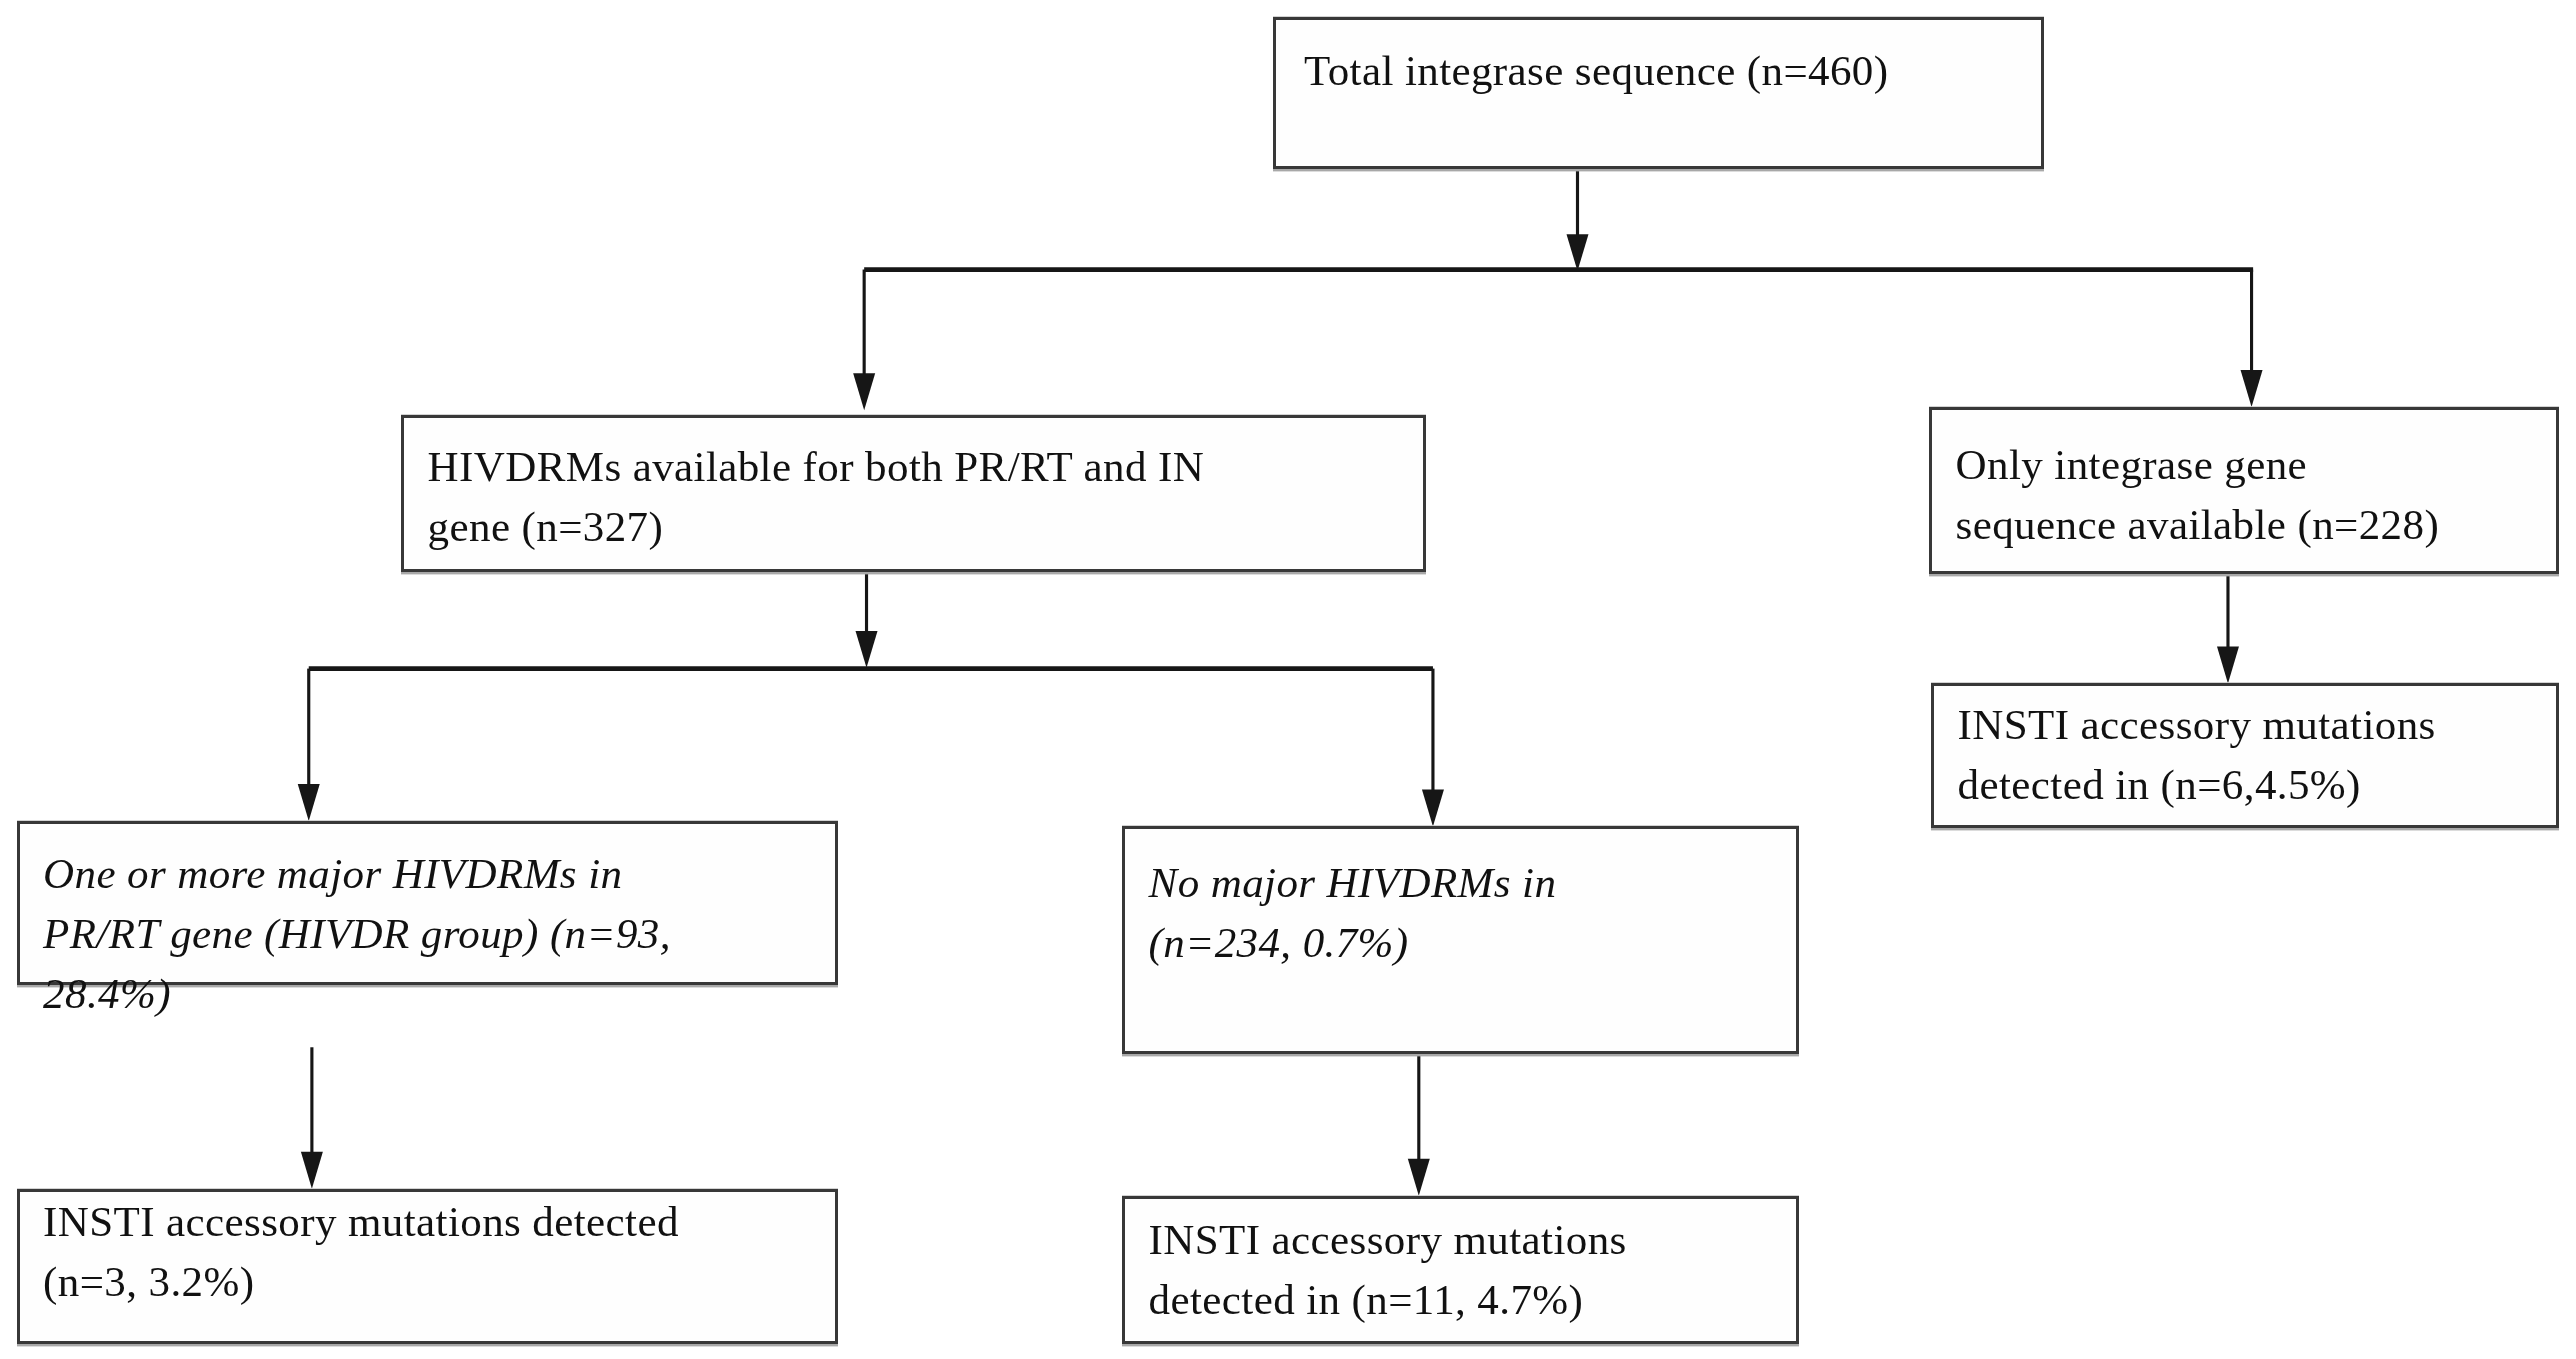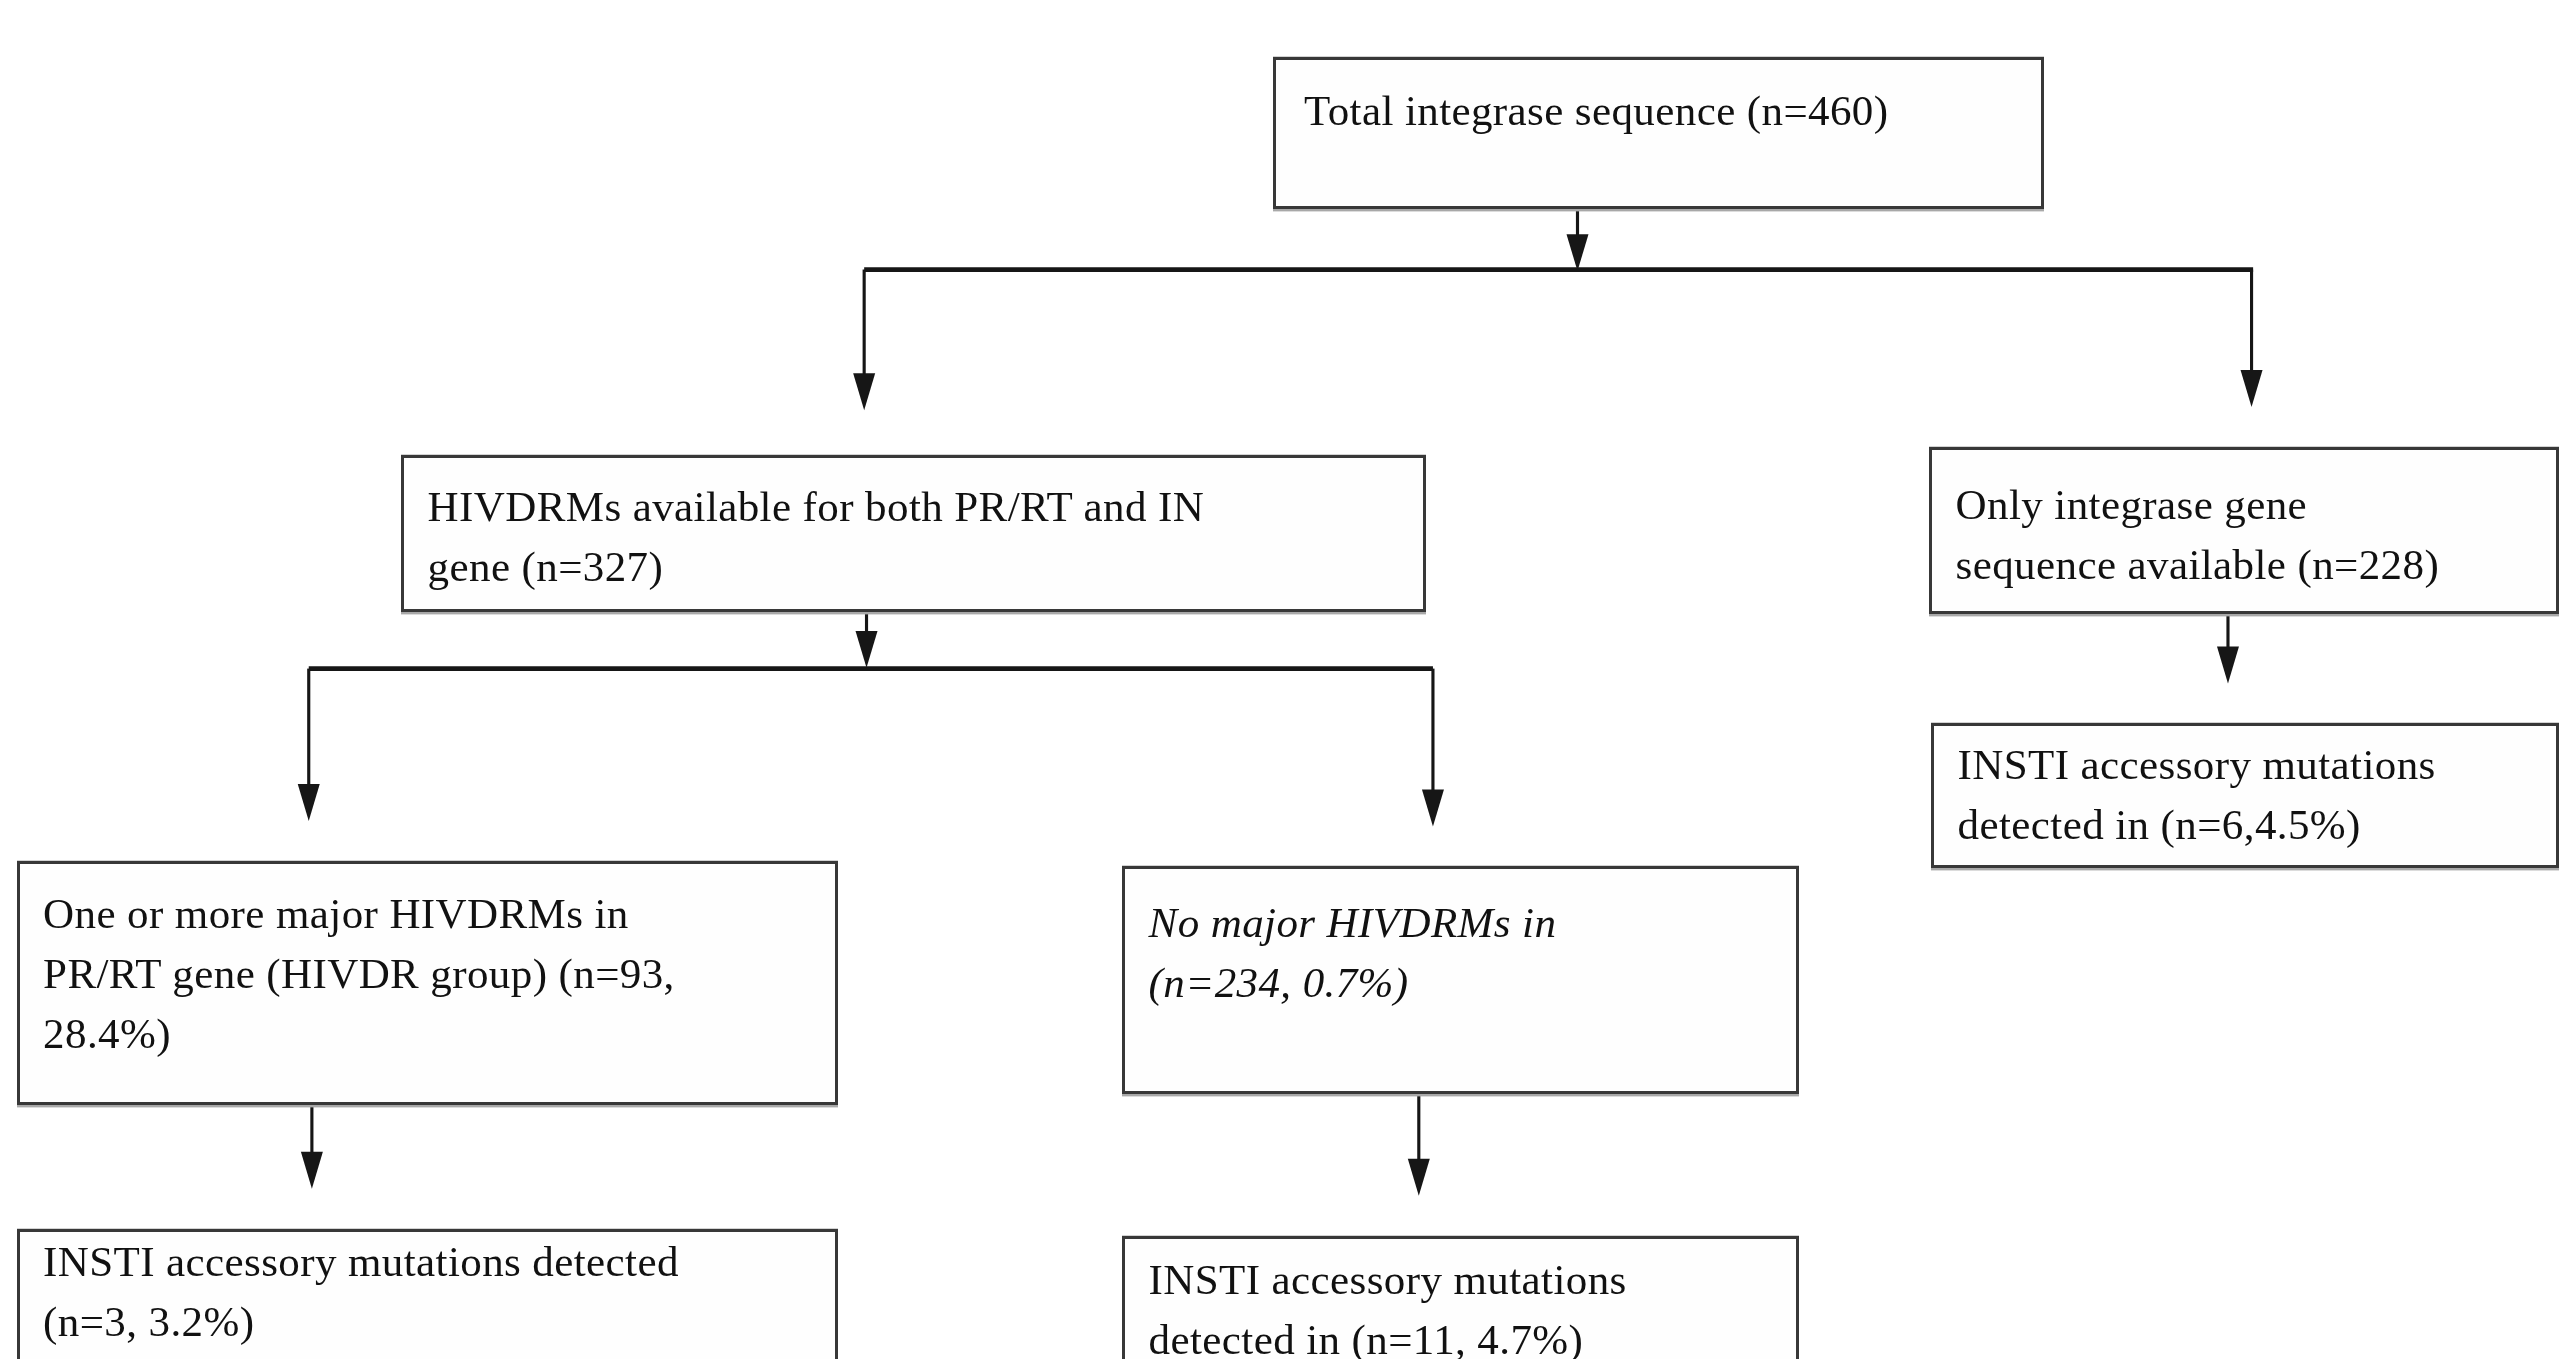--- a/index.html
+++ b/index.html
@@ -25,29 +25,28 @@
   .node {
     position: absolute;
     box-sizing: border-box;
     border: 3.1px solid #383838;
     background: #fefefe;
     box-shadow: 0 2.4px 0 #a8a8a8, 0 -0.8px 0 #c9c9c9;
     font-size: 43px;
     line-height: 60px;
     padding: 19px 23.6px;
     letter-spacing: 0.4px;
-    margin-top: 40px;
   }
   .node .ln { display: block; white-space: nowrap; }
 
   
   #node-0 { left: 1273px; top:   17.3px; width:  771px; height: 152px; padding-top: 20.4px; padding-left: 28px; }
   #node-1 { left:  401px; top:  415px; width: 1025px; height: 157px; padding-top: 19px; }
   #node-2 { left: 1929px; top:  407px; width:  630px; height: 167px; padding-top: 25px; font-family: Liberation Serif, serif; }
-  #node-3 { left:   16.5px; top: 821px; width: 821px; height: 244px; padding-top: 20.4px; }
+  #node-3 { left:   16.5px; top: 821px; width: 821px; height: 164px; padding-top: 20.4px; font-style: italic; }
   #node-4 { left: 1122px; top: 826px; width:  677px; height: 228px; padding-top: 23.6px; font-style: italic; }
   #node-5 { left:   16.5px; top: 1189px; width: 821px; height: 155px; padding-top: 0; }
   #node-6 { left: 1122px; top: 1196px; width:  677px; height: 148px; padding-top: 11px; }
   #node-7 { left: 1931px; top:  683px; width:  628px; height: 145px; padding-top: 9.4px; }
 
   svg line     { stroke: #161616; }
   svg polygon  { fill: #161616;   }
 </style>
 </head>
 <body>

